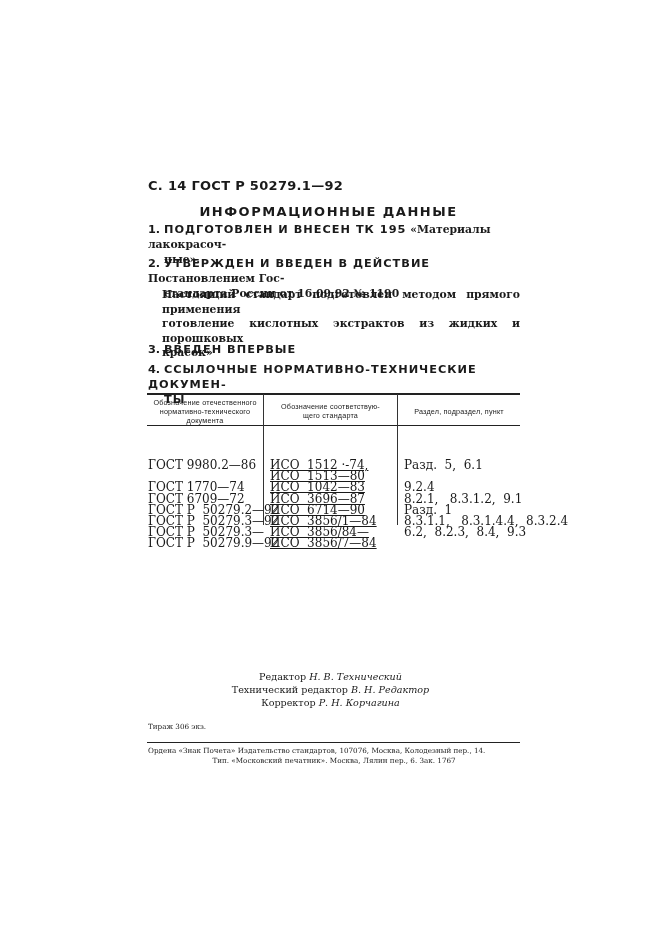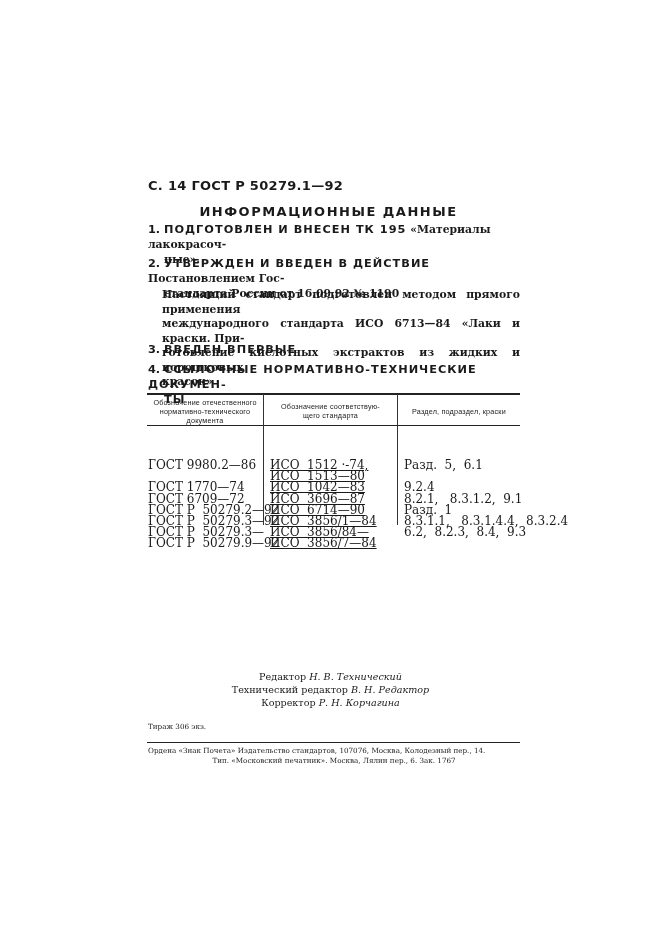--- a/index.html
+++ b/index.html
@@ -38,21 +38,20 @@
 </div>
 
 <div class="abs para" style="top:256px;">
   <span class="num">2.</span><span class="caps">УТВЕРЖДЕН И ВВЕДЕН В ДЕЙСТВИЕ</span>
   <span class="rest">Постановлением Гос-</span><br>
   <span class="rest indent">стандарта России от 16.09.92 № 1190</span>
 </div>
 
 <div class="abs note" style="top:288px;">
   <div>Настоящий стандарт подготовлен методом прямого применения</div>
-  <div>международного стандарта ИСО 6713—84 «Лаки и краски. При-</div>
   <div>готовление кислотных  экстрактов из жидких  и порошковых</div>
   <div>красок»</div>
 </div>
 
 <div class="abs para" style="top:342px;">
   <span class="num">3.</span><span class="caps">ВВЕДЕН ВПЕРВЫЕ</span>
 </div>
 
 <div class="abs para" style="top:362px;">
   <span class="num">4.</span><span class="caps">ССЫЛОЧНЫЕ НОРМАТИВНО-ТЕХНИЧЕСКИЕ  ДОКУМЕН-</span><br>
@@ -68,21 +67,21 @@
   <div class="abs th" style="left:147px;top:398px;width:116px;">
     <div>Обозначение отечественного</div>
     <div>нормативно-технического</div>
     <div>документа</div>
   </div>
   <div class="abs th" style="left:264px;top:402px;width:133px;">
     <div>Обозначение     соответствую-</div>
     <div>щего стандарта</div>
   </div>
   <div class="abs th" style="left:398px;top:407px;width:122px;">
-    <div>Раздел, подраздел, краски</div>
+    <div>Раздел, подраздел, пункт</div>
   </div>
 
   <div class="abs td" style="left:148px;top:433px;">ГОСТ 9980.2—86
 
 ГОСТ 1770—74
 ГОСТ 6709—72
 ГОСТ Р  50279.2—92
 ГОСТ Р  50279.3—92
 ГОСТ Р  50279.3—
 ГОСТ Р  50279.9—92</div>

